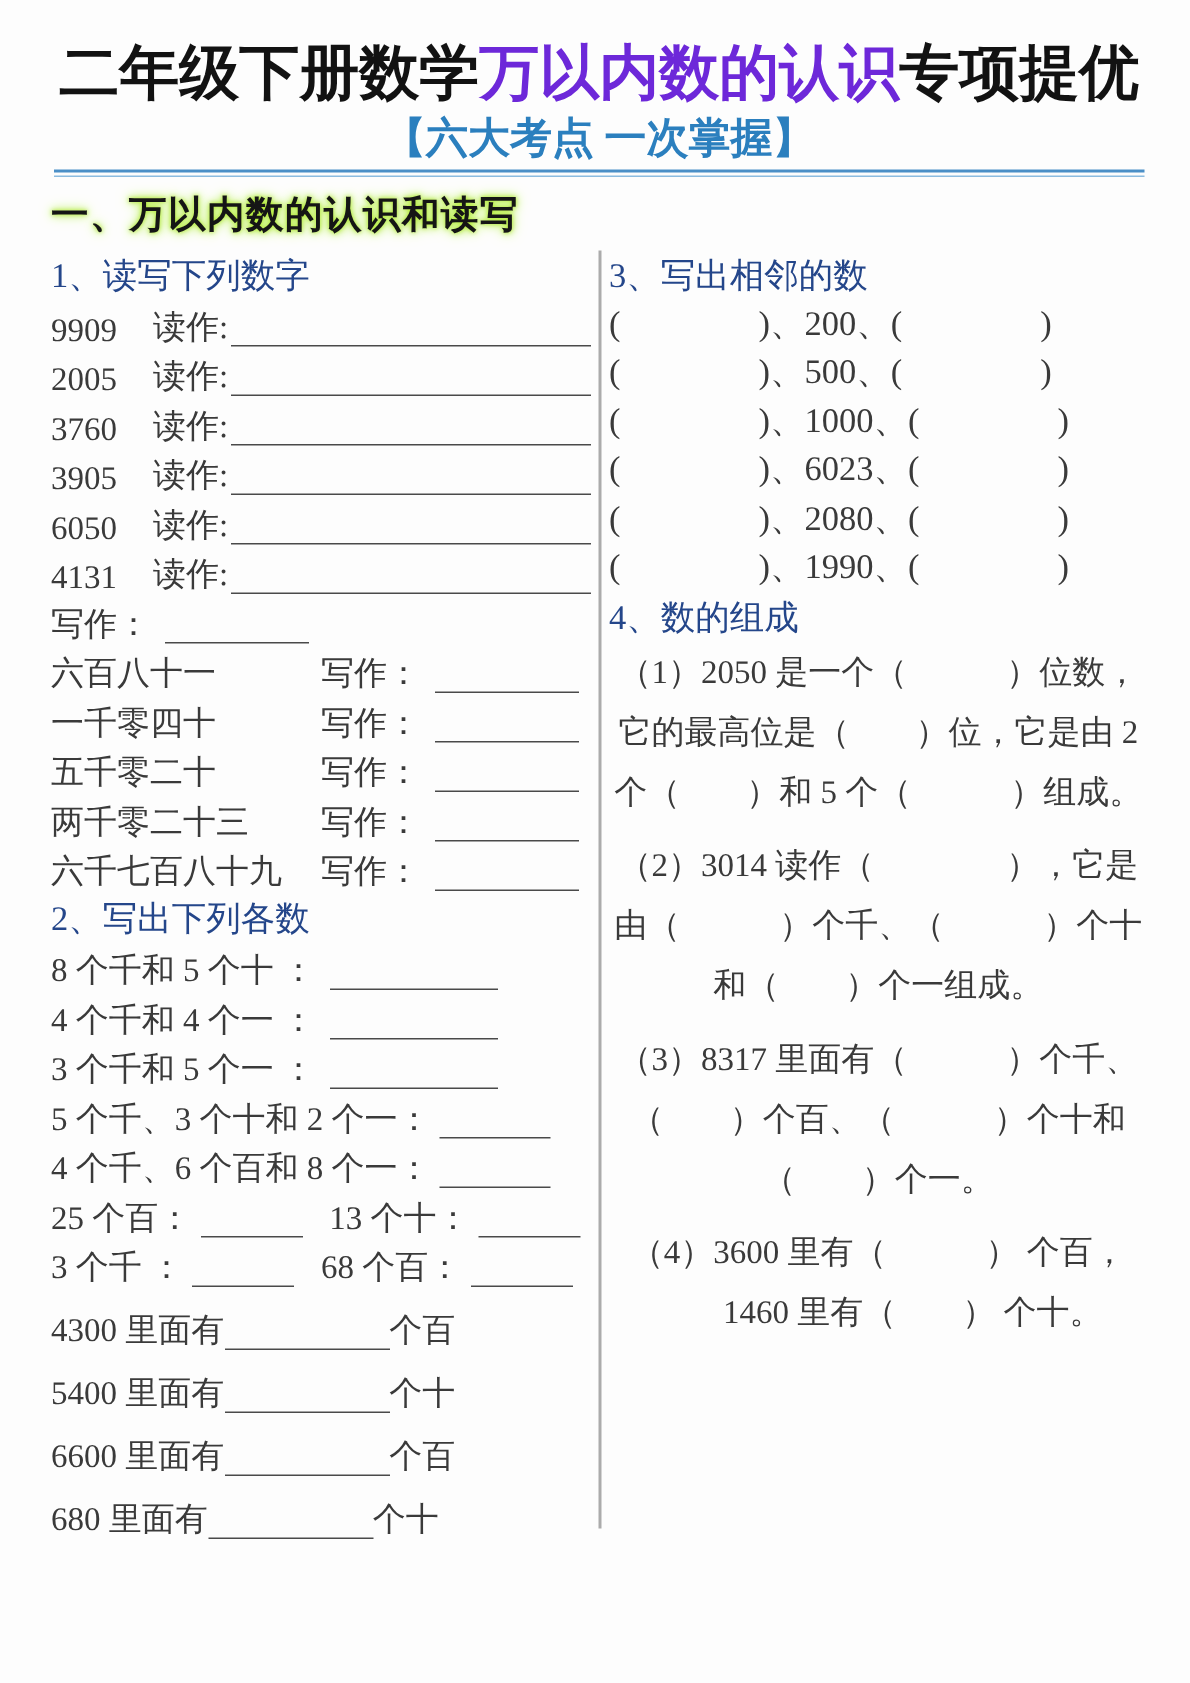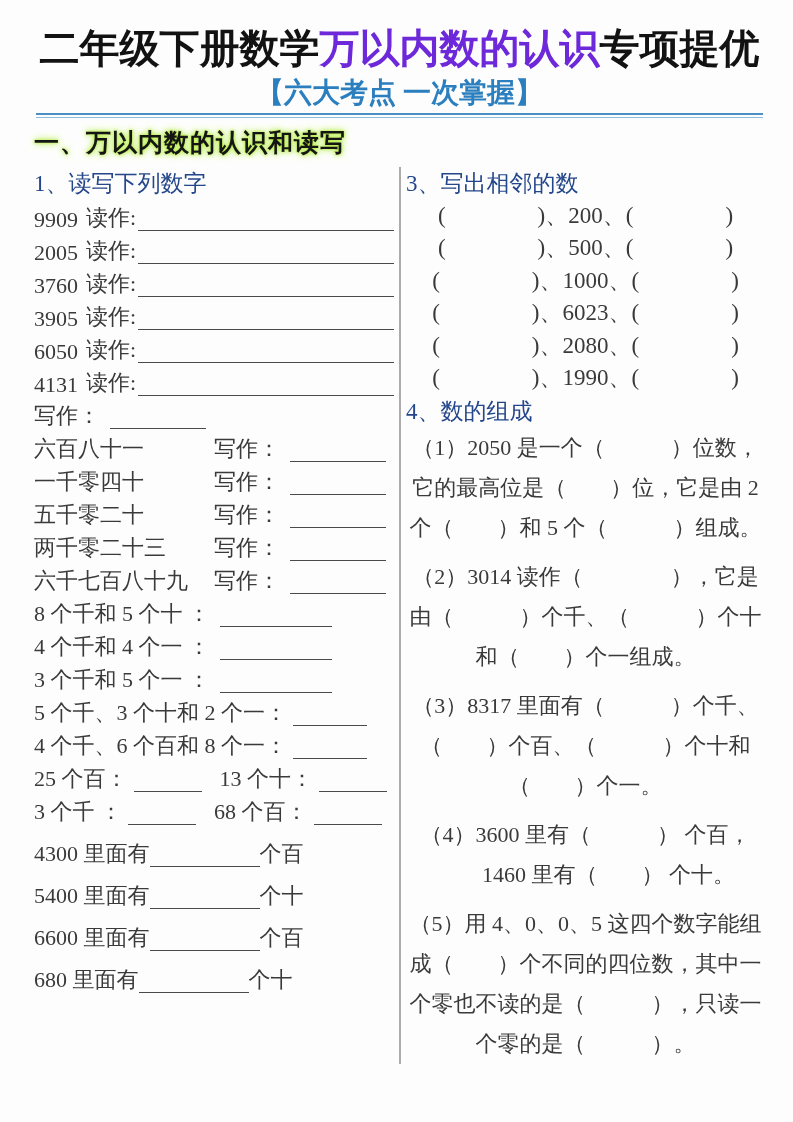--- a/index.html
+++ b/index.html
@@ -43,21 +43,21 @@
   .subhead {
     color: #24468a; font-weight: normal; font-size: 23px;
     height: 33px; line-height: 33px; white-space: nowrap;
   }
 
   .row {
     display: flex; align-items: flex-end;
     font-size: 22px; height: 33px; white-space: nowrap;
     color: #3a3a3a;
   }
-  .row .lbl { margin-left: 8px; }
+  .row .lbl { margin-left: 24px; }
   .blank {
     display: inline-block;
     border-bottom: 1.6px solid #4a4a4a;
     height: 24px; margin-bottom: 2px;
   }
   .blank.grow { flex: 1 1 auto; margin-left: 2px; }
 
   .write-row .hanzi { width: 180px; }
   .write-row .blank { width: 96px; margin-left: 10px; }
 
@@ -65,21 +65,21 @@
   .q2-row.narrow .blank { width: 74px; margin-left: 6px; }
 
   .pair-row .blank { width: 68px; margin-left: 6px; }
   .pair-row .b { margin-left: 18px; }
 
   .contain-row { height: 42px; }
   .contain-row .blank { width: 110px; margin: 0 0 2px 0; }
 
   .q3-row {
     font-size: 23px; height: 32.5px; line-height: 32.5px;
-    color: #3a3a3a; white-space: nowrap; text-align: center;
+    color: #3a3a3a; white-space: nowrap;
   }
 
   .q4-item {
     font-size: 22px; line-height: 40px; color: #3a3a3a;
     margin: 0 0 9px 0; text-align: center;
   }
   .q4-item .indent2 { display: block; padding-left: 46px; }
 </style>
 </head>
 <body>
@@ -154,20 +154,21 @@
         <span class="hanzi">两千零二十三</span>
         <span>写作：</span>
         <span class="blank"></span>
       </div>
       <div class="row write-row">
         <span class="hanzi">六千七百八十九</span>
         <span>写作：</span>
         <span class="blank"></span>
       </div>
 
+      <div class="subhead">2、写出下列各数</div>
 
       <div class="row q2-row">
         <span>8 个千和 5 个十 ：</span>
         <span class="blank"></span>
       </div>
       <div class="row q2-row">
         <span>4 个千和 4 个一 ：</span>
         <span class="blank"></span>
       </div>
       <div class="row q2-row">
@@ -234,18 +235,17 @@
 
       <div class="subhead">4、数的组成</div>
 
       <div class="q4-item">（1）2050 是一个（　　　）位数，它的最高位是（　　）位，它是由 2 个（　　）和 5 个（　　　）组成。</div>
       <div class="q4-item">（2）3014 读作（　　　　），它是由（　　　）个千、（　　　）个十和（　　）个一组成。</div>
       <div class="q4-item">（3）8317 里面有（　　　）个千、（　　）个百、（　　　）个十和（　　）个一。</div>
       <div class="q4-item">
         <span>（4）3600 里有（　　　） 个百，</span>
         <span class="indent2">1460 里有（　　） 个十。</span>
       </div>
-      <div class="q4-item">（5）用 4、0、0、5 这四个数字能组成（　　）个不同的四位数，其中一个零也不读的是（　　　），只读一个零的是（　　　）。</div>
 
     </div>
 
   </div>
 </div>
 
 </body></html>

